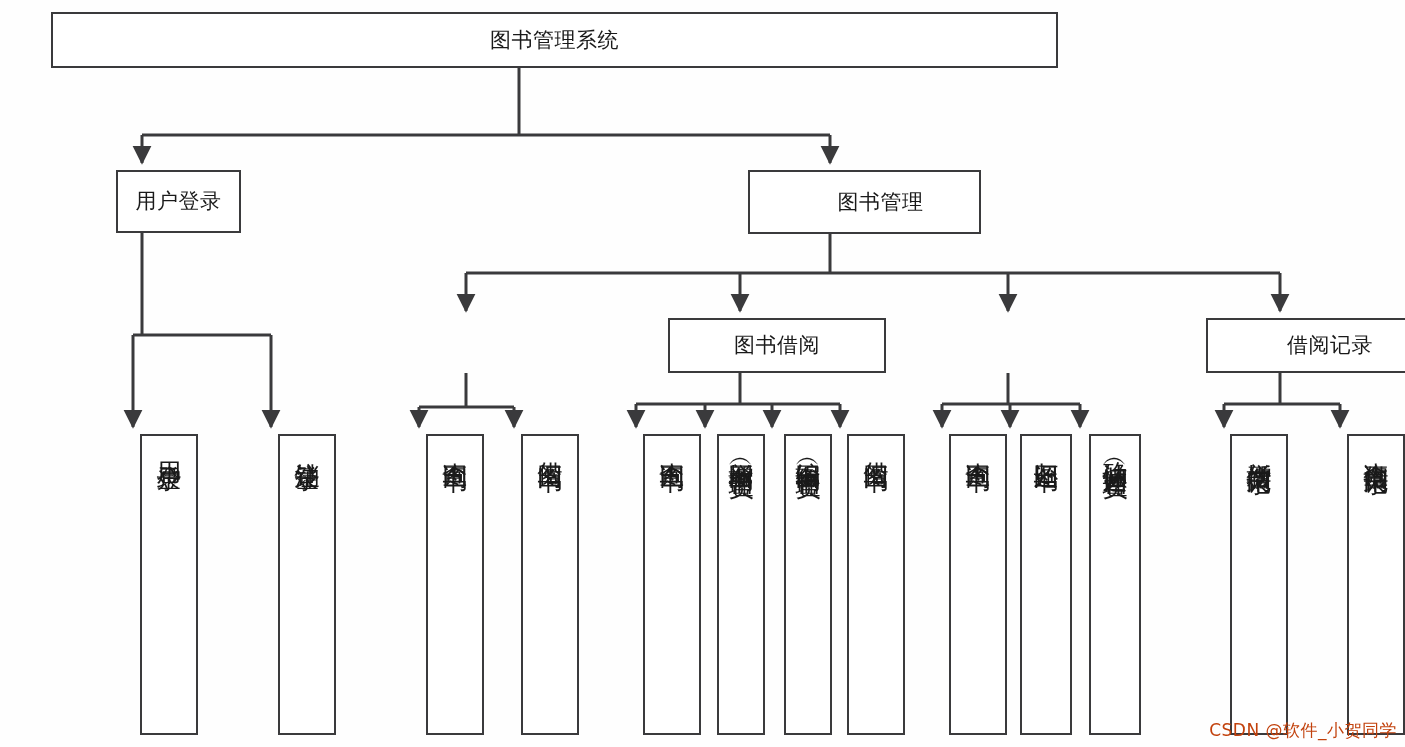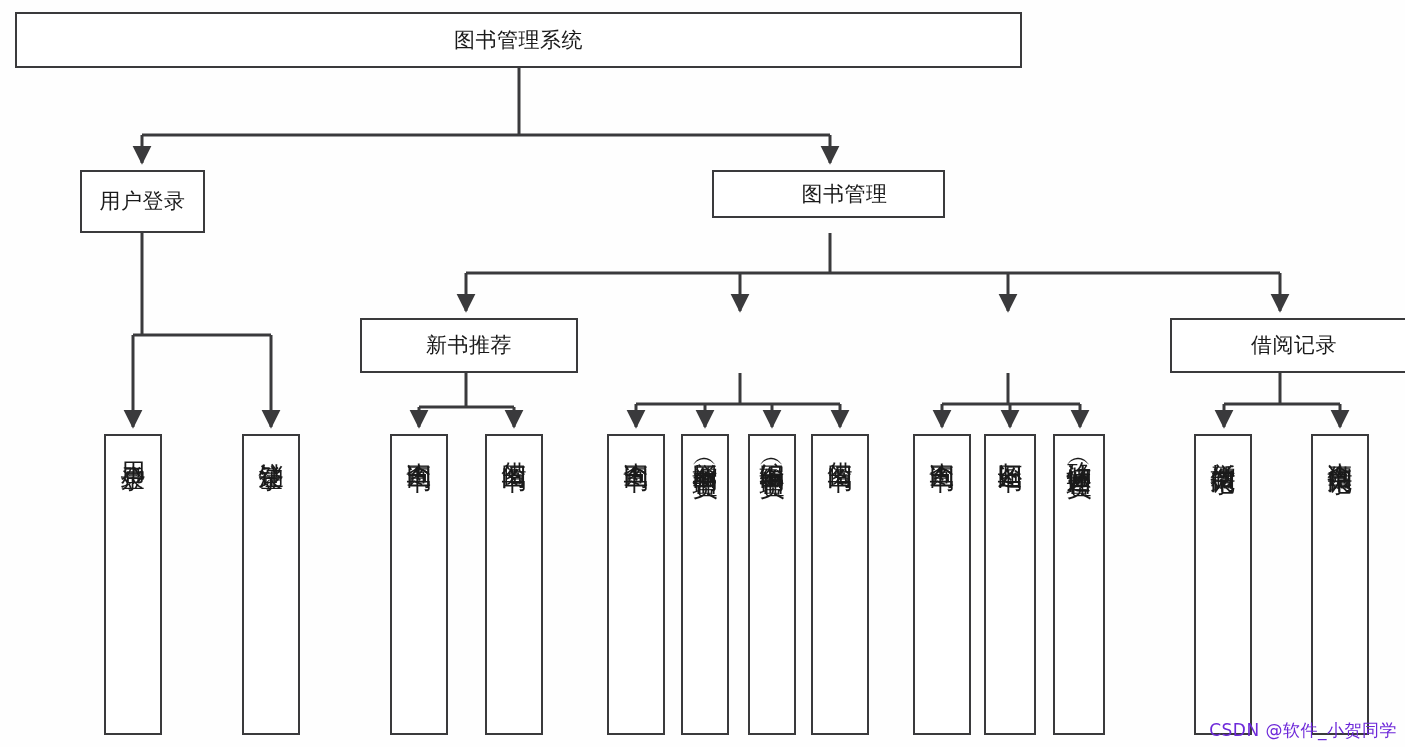--- a/index.html
+++ b/index.html
@@ -32,20 +32,21 @@
   .node {
     position: absolute;
     box-sizing: border-box;
     background: #ffffff;
     border: 2px solid #3a3a3c;
     display: flex;
     align-items: center;
     justify-content: center;
     color: #1a1a1a;
     z-index: 2;
+    margin-left: 36px;
   }
   .node .lbl {
     text-align: center;
     line-height: 1.05;
     letter-spacing: 0.5px;
   }
   
   .node.horiz .lbl {
     font-size: 21px;
     white-space: nowrap;
@@ -63,21 +64,21 @@
     line-height: 1.0;
     letter-spacing: 2px;
     white-space: nowrap;
     max-height: 286px;
   }
   #watermark {
     position: absolute;
     right: 8px;
     bottom: 5px;
     font-size: 17px;
-    color: #6d28d9;
+    color: #c2410c;
     white-space: nowrap;
     z-index: 5;
     letter-spacing: 0.5px;
   }
 </style>
 </head>
 <body>
 
 <div id="diagram">
 
@@ -132,28 +133,28 @@
   </svg>
 
   <div class="node horiz" style="left:15px; top:12px; width:1007px; height:56px;">
     <span class="lbl">图书管理系统</span>
   </div>
 
   <div class="node horiz" style="left:80px; top:170px; width:125px; height:63px;">
     <span class="lbl">用户登录</span>
   </div>
 
-  <div class="node horiz" style="left:712px; top:170px; width:233px; height:48px;padding-left:32px;">
+  <div class="node horiz" style="left:712px; top:170px; width:233px; height:64px;padding-left:32px;">
     <span class="lbl">图书管理</span>
   </div>
 
-  <div class="node horiz" style="left:360px; top:318px; width:218px; height:55px;">
-    <span class="lbl">新书推荐</span>
-  </div>
-
+
+  <div class="node horiz" style="left:632px; top:318px; width:218px; height:55px;">
+    <span class="lbl">图书借阅</span>
+  </div>
 
 
   <div class="node horiz" style="left:1170px; top:318px; width:248px; height:55px;">
     <span class="lbl">借阅记录</span>
   </div>
 
   <div class="node vert" style="left:104px; top:434px; width:58px; height:301px;">
     <span class="lbl">用户登录</span>
   </div>
 

